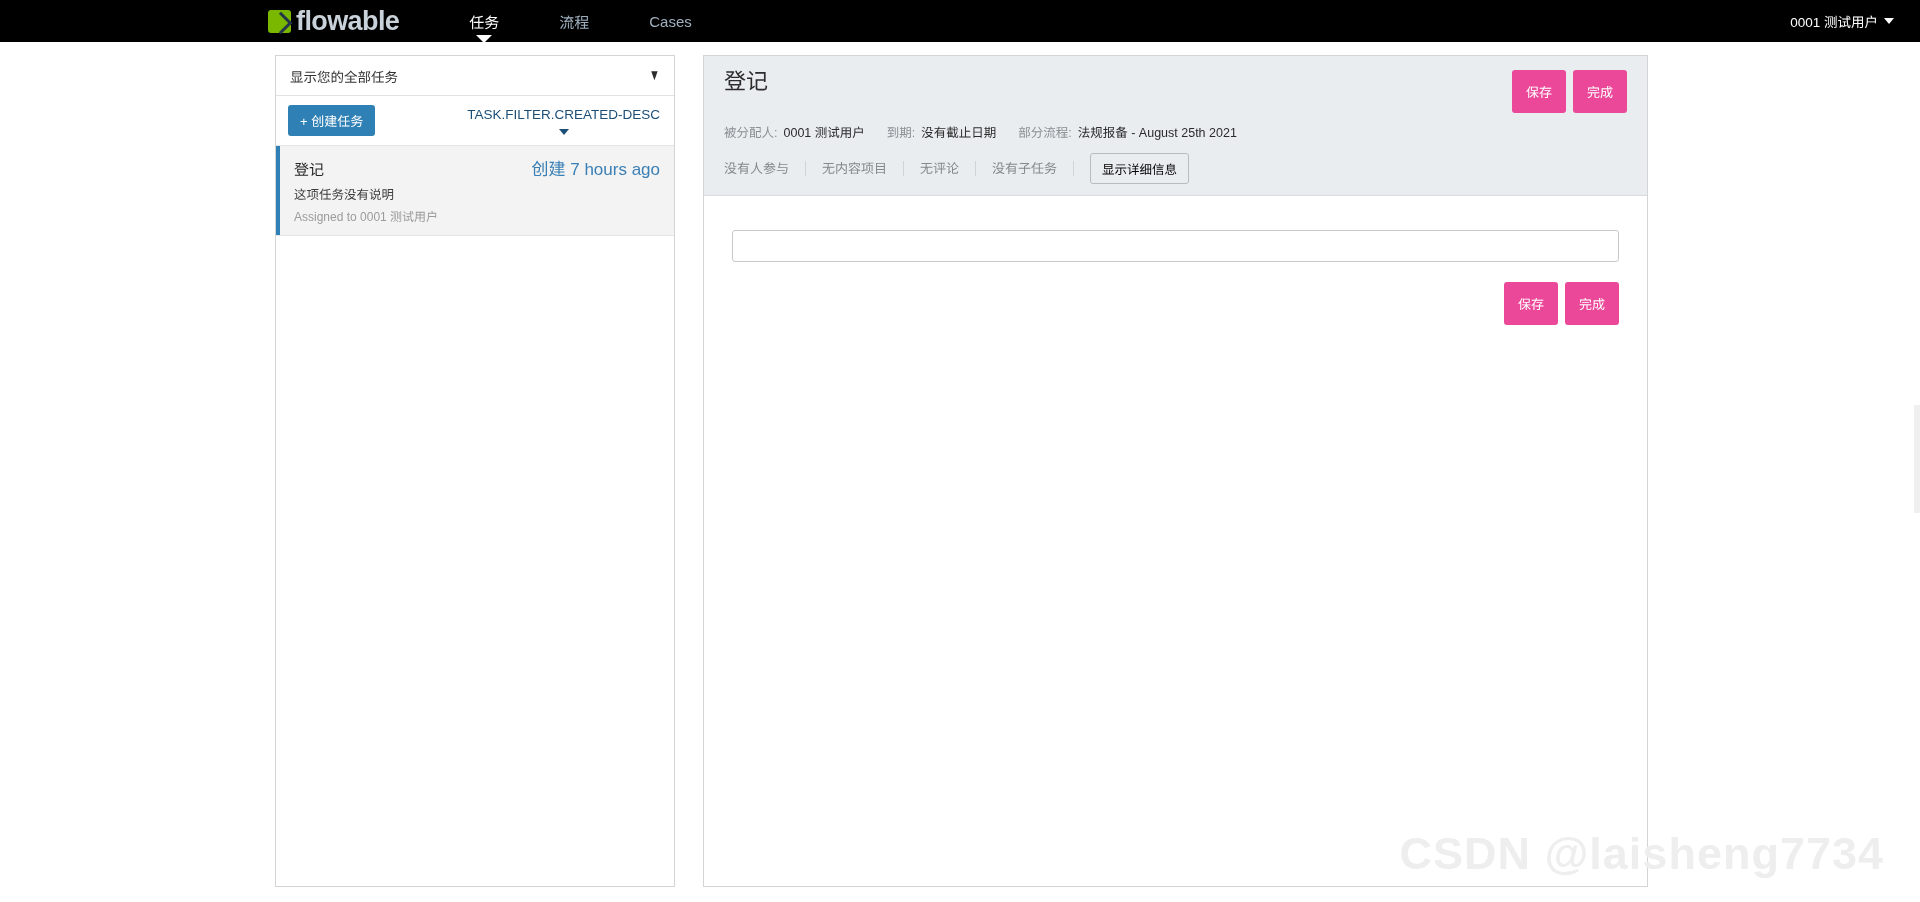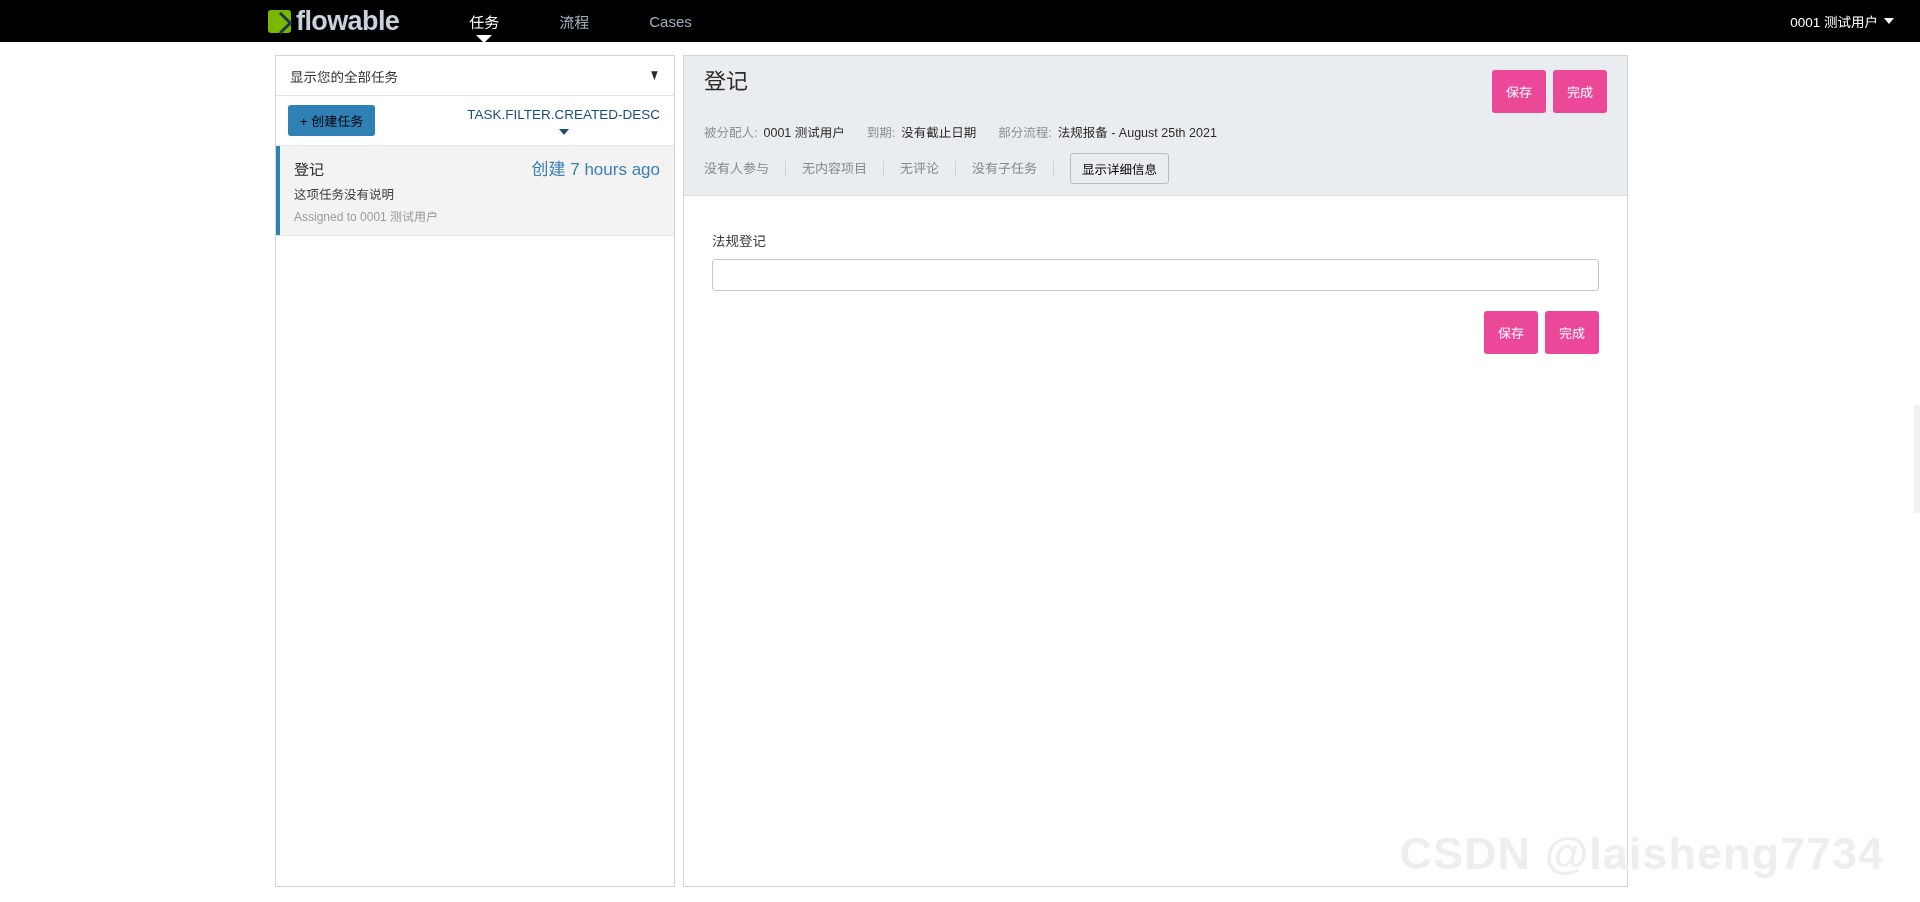--- a/index.html
+++ b/index.html
@@ -87,21 +87,21 @@
     border-right: 5px solid transparent;
     border-top: 6px solid #ffffff;
     display: inline-block;
   }
 
   
   .page {
     display: flex;
     align-items: flex-end;
     padding: 13px 0 0 275px;
-    gap: 8px;
+    gap: 28px;
   }
 
   
   .task-panel {
     width: 400px;
     height: 832px;
     background: #ffffff;
     border: 1px solid #d4d4d4;
     display: flex;
     flex-direction: column;
@@ -115,21 +115,21 @@
   }
   .task-filter-label { font-size: 13.5px; color: #333333; }
   .funnel-icon { color: #2b2b2b; font-size: 15px; line-height: 1; }
   .task-actions-row {
     display: flex; align-items: center;
     justify-content: space-between;
     padding: 9px 14px 9px 12px;
   }
   .btn-create {
     background: #2f80b5;
-    color: #000000;
+    color: #ffffff;
     border: none;
     border-radius: 3px;
     font-size: 13px;
     padding: 6px 12px;
     cursor: pointer;
     font-family: inherit;
     white-space: nowrap;
   }
   .sort-select {
     display: flex; align-items: center;
@@ -386,21 +386,20 @@
         <div class="detail-tab">没有人参与</div>
         <div class="detail-tab">无内容项目</div>
         <div class="detail-tab">无评论</div>
         <div class="detail-tab">没有子任务</div>
         <button class="btn-details">显示详细信息</button>
       </div>
 
     </div>
 
     <div class="detail-body">
-      <div class="form-label">法规登记</div>
       <input class="form-input" type="text" placeholder="" style="">
       <div class="form-footer-buttons">
         <button class="btn-primary">保存</button>
         <button class="btn-primary">完成</button>
       </div>
     </div>
 
   </div>
 </div>
 

